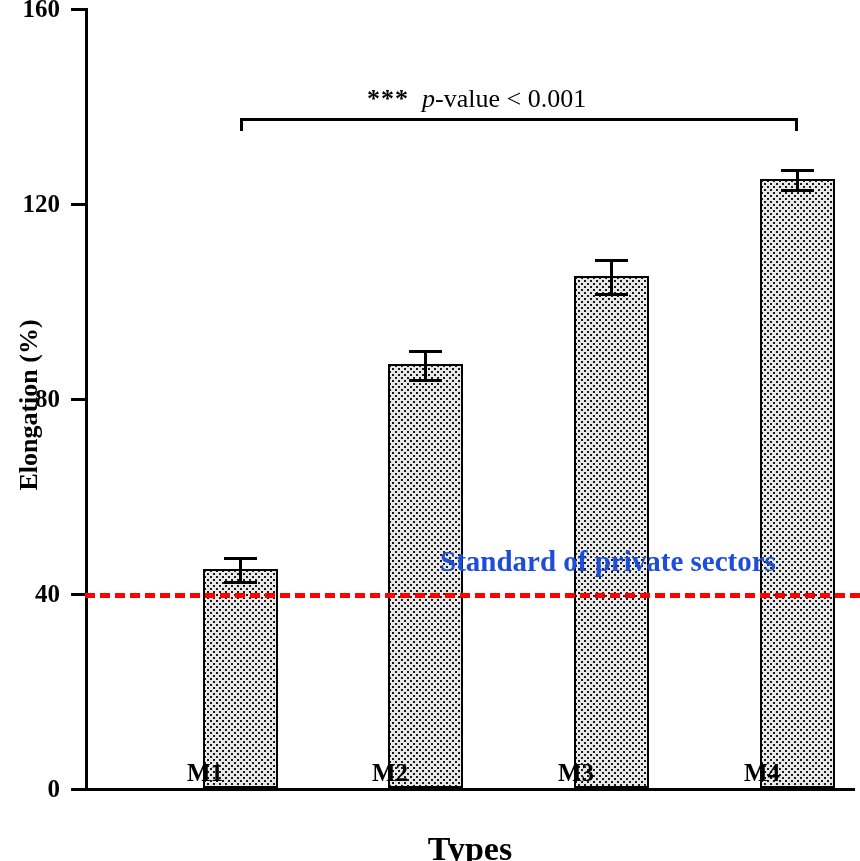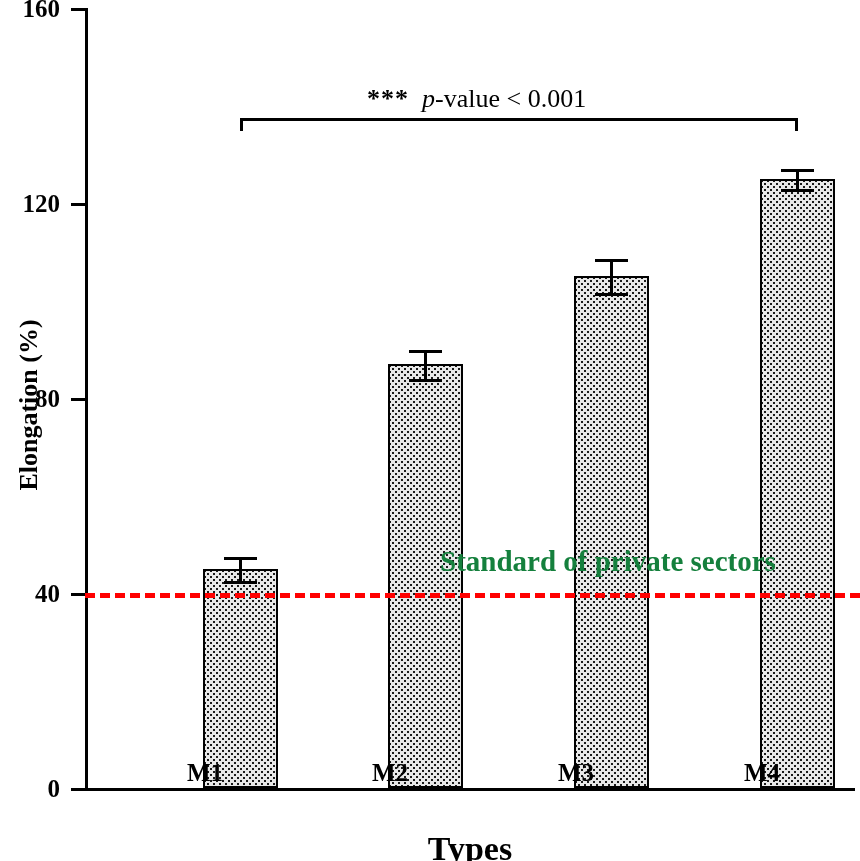--- a/index.html
+++ b/index.html
@@ -123,21 +123,21 @@
   
   .threshold {
     position: absolute;
     left: 85px;
     width: 775px;
     height: 0;
     border-top: 5px dashed #ff0000;
   }
   .threshold-label {
     position: absolute;
-    color: #15803d;
+    color: #1d4ed8;
     font-weight: bold;
     font-size: 29px;
     white-space: nowrap;
   }
 
   
   .sig-bar {
     position: absolute;
     height: 3px;
     background: #000;

